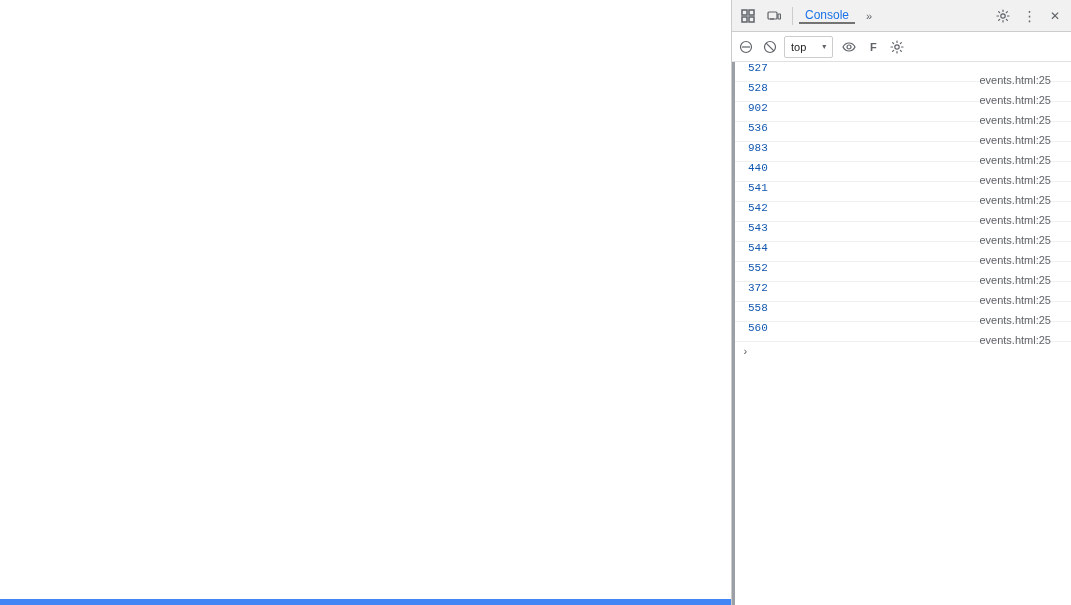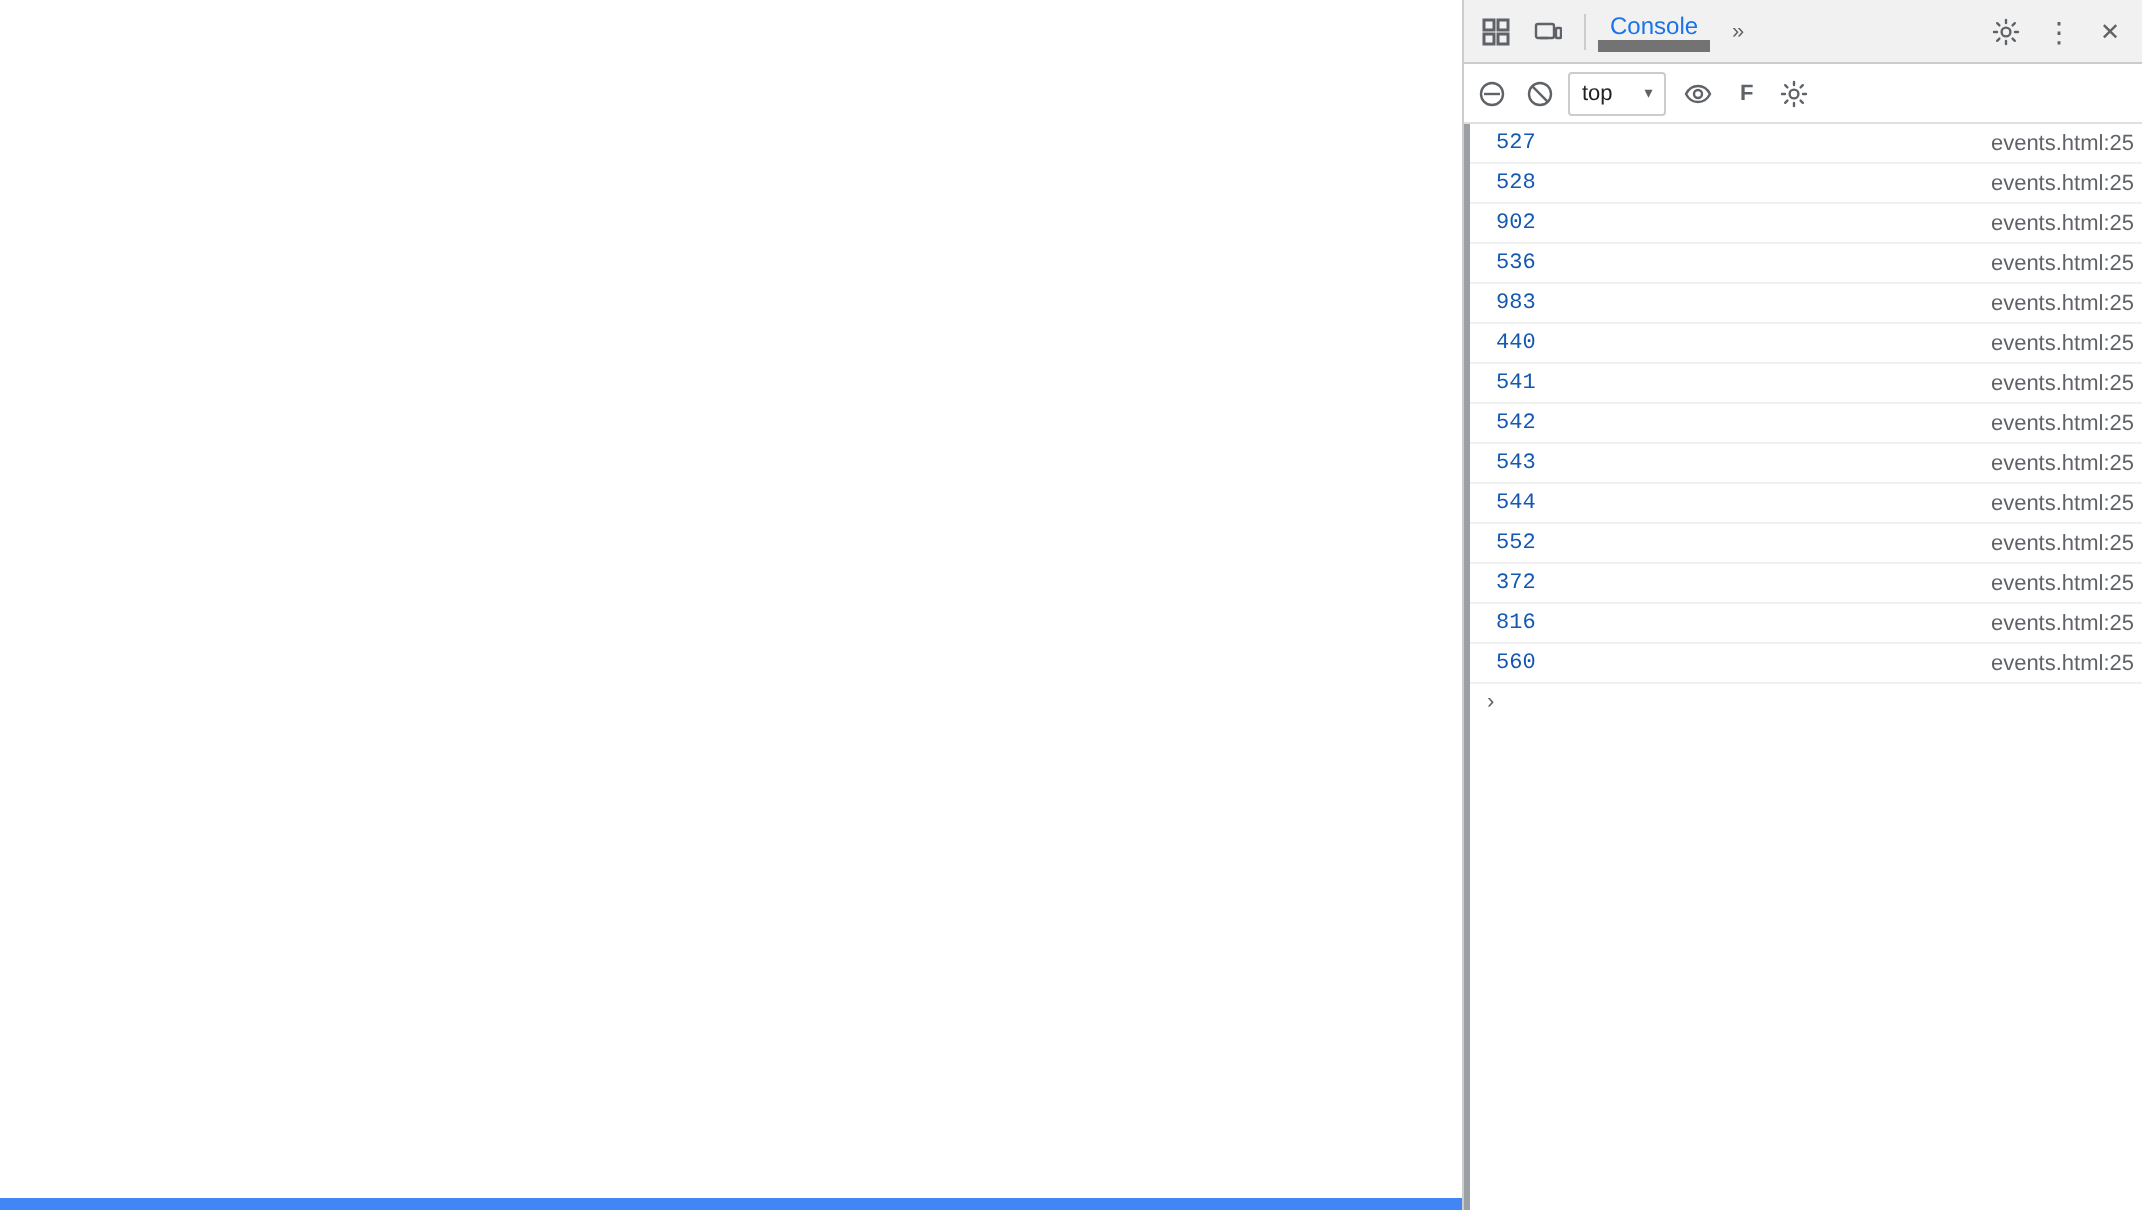--- a/index.html
+++ b/index.html
@@ -57,21 +57,21 @@
 
     .tab-label {
       font-family: Arial, sans-serif;
       font-size: 12px;
       font-weight: 500;
       color: #222;
       padding: 0 6px;
       cursor: pointer;
     }
     .tab-label.active {
-      border-bottom: 6px solid #737373;
+      border-bottom: 2px solid #737373;
       color: #1a73e8;
     }
 
     .toolbar-separator {
       width: 1px;
       height: 18px;
       background: #ccc;
       margin: 0 4px;
     }
 
@@ -133,26 +133,26 @@
       position: absolute;
       left: 0;
       top: 0;
       bottom: 0;
       width: 3px;
       background: #9aa0a6;
     }
 
     .log-row {
       display: flex;
-      align-items: center;
       height: 20px;
       border-bottom: 1px solid #f0f0f0;
       padding-left: 16px;
-      padding-right: 4px;
-      cursor: pointer;
+      padding-right: 20px;
+      cursor: pointer;
+      flex-direction: column;
     }
 
     .log-value {
       color: #1558b0;
       font-family: 'Courier New', monospace;
       font-size: 11px;
       min-width: 60px;
     }
 
     .log-source {
@@ -301,21 +301,21 @@
         </div>
         <div class="log-row">
           <span class="log-value">552</span>
           <span class="log-source">events.html:25</span>
         </div>
         <div class="log-row">
           <span class="log-value">372</span>
           <span class="log-source">events.html:25</span>
         </div>
         <div class="log-row">
-          <span class="log-value">816</span>
+          <span class="log-value">558</span>
           <span class="log-source">events.html:25</span>
         </div>
         <div class="log-row">
           <span class="log-value">560</span>
           <span class="log-source">events.html:25</span>
         </div>
       </div>
 
     <div class="prompt-row">
       <span class="prompt-chevron">›</span>

